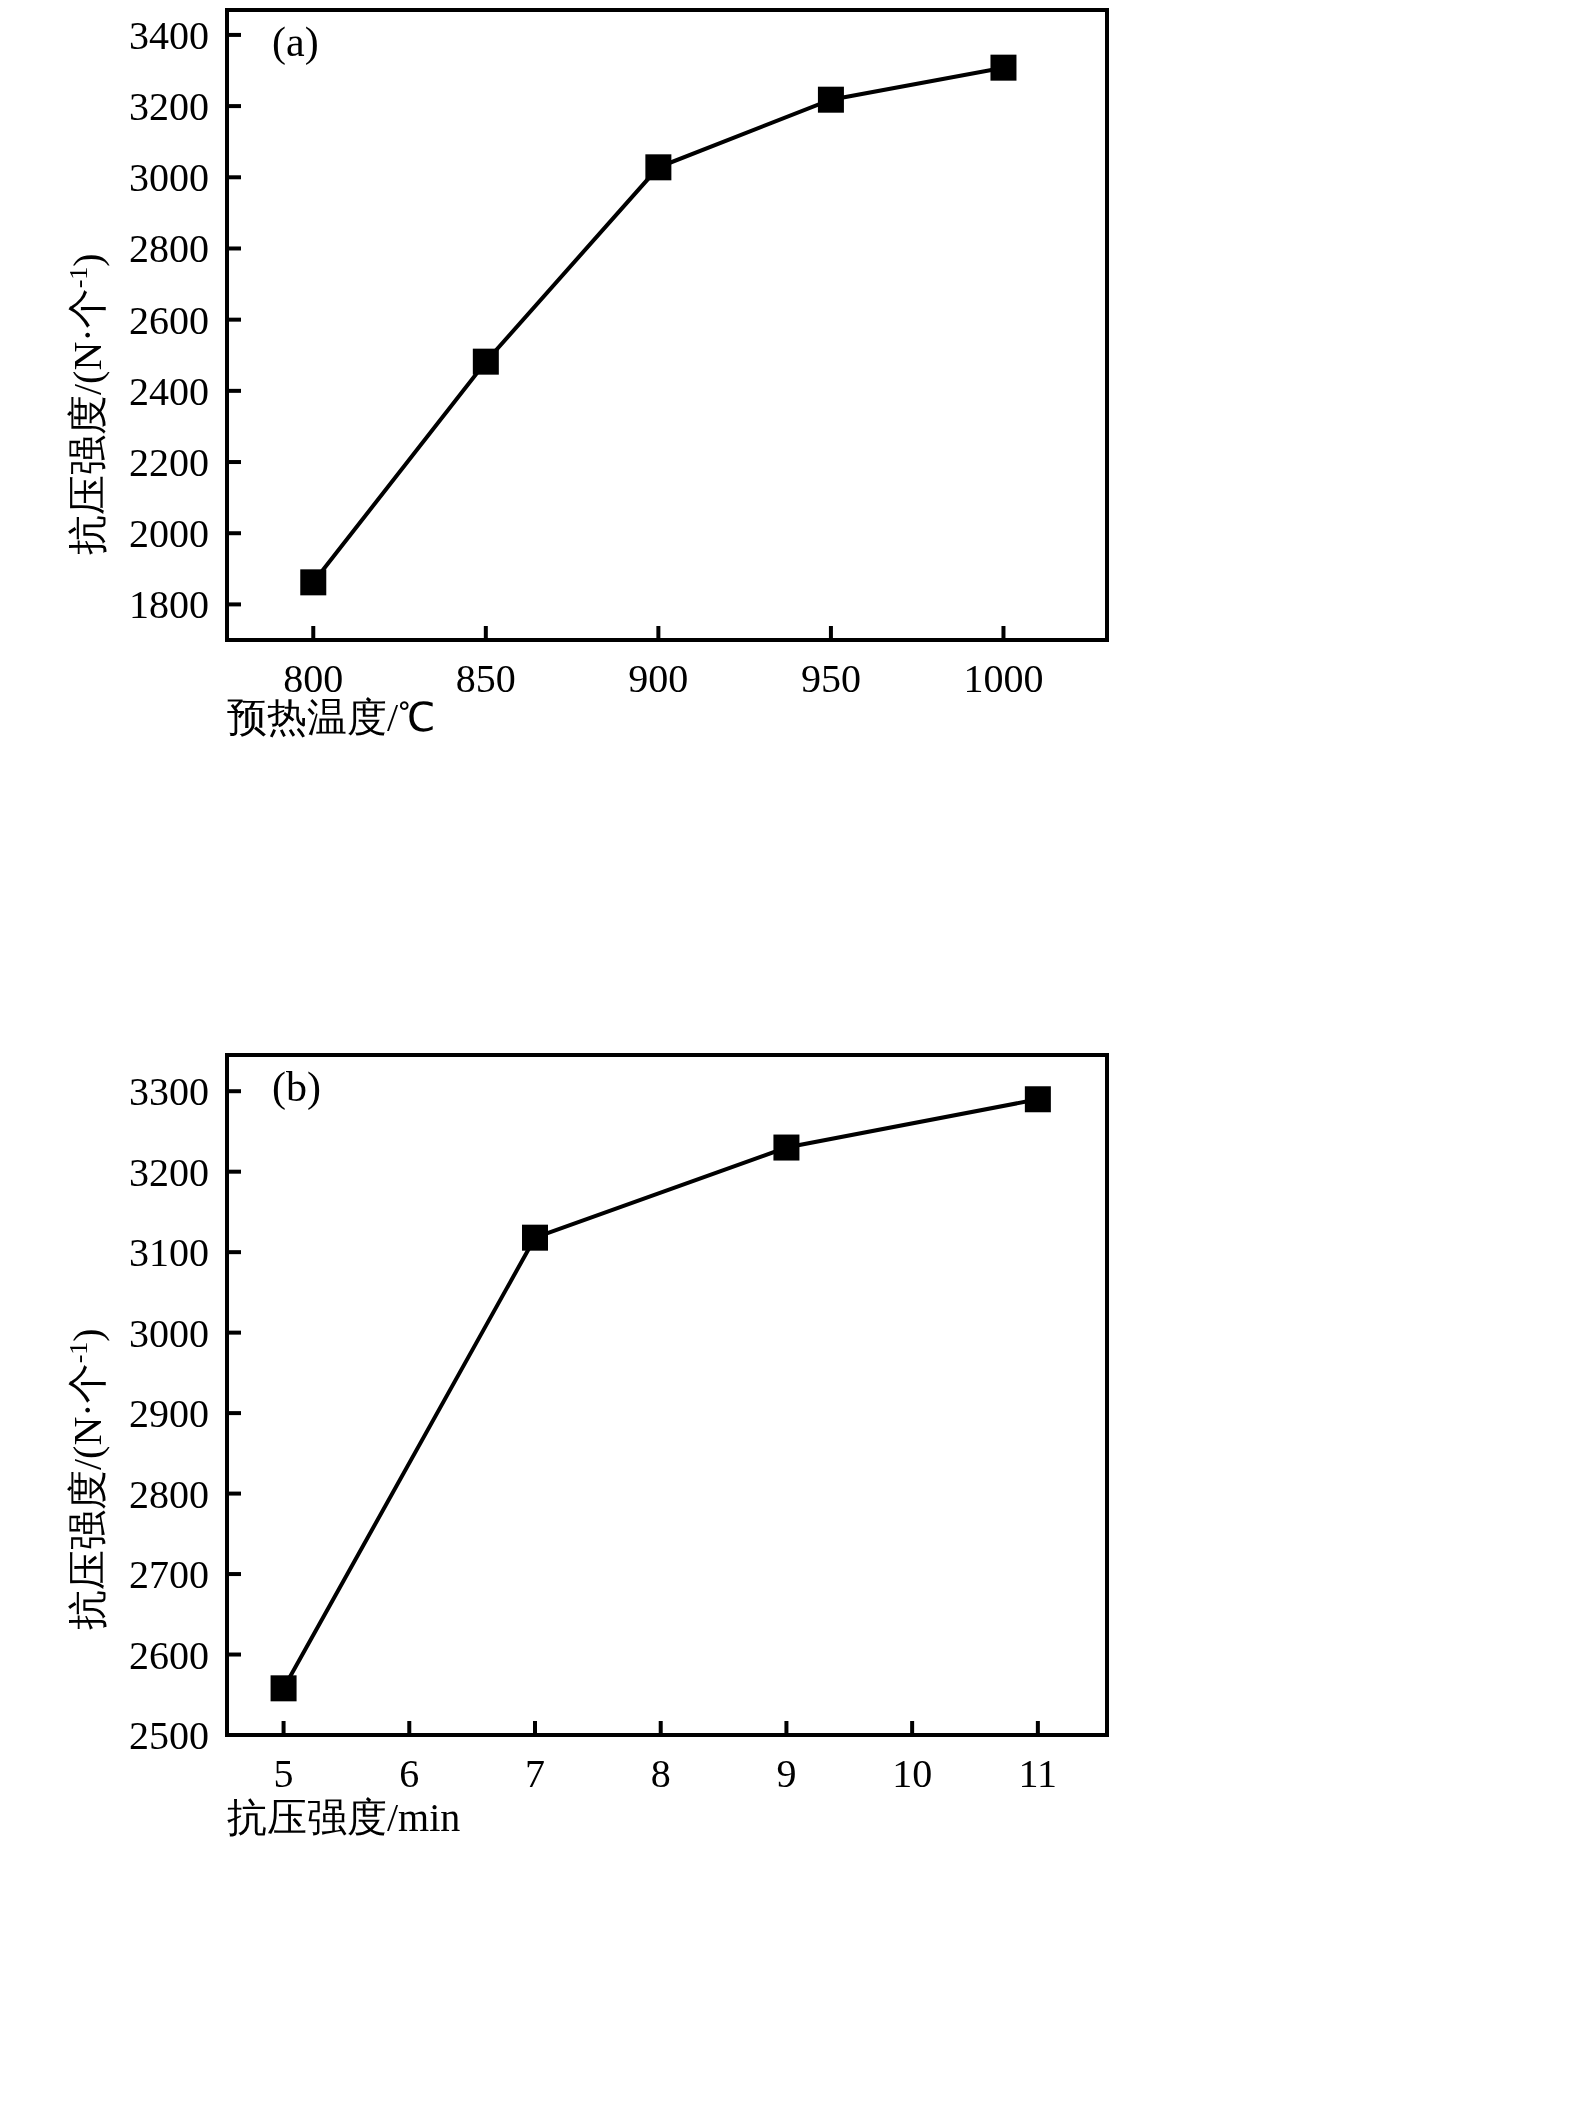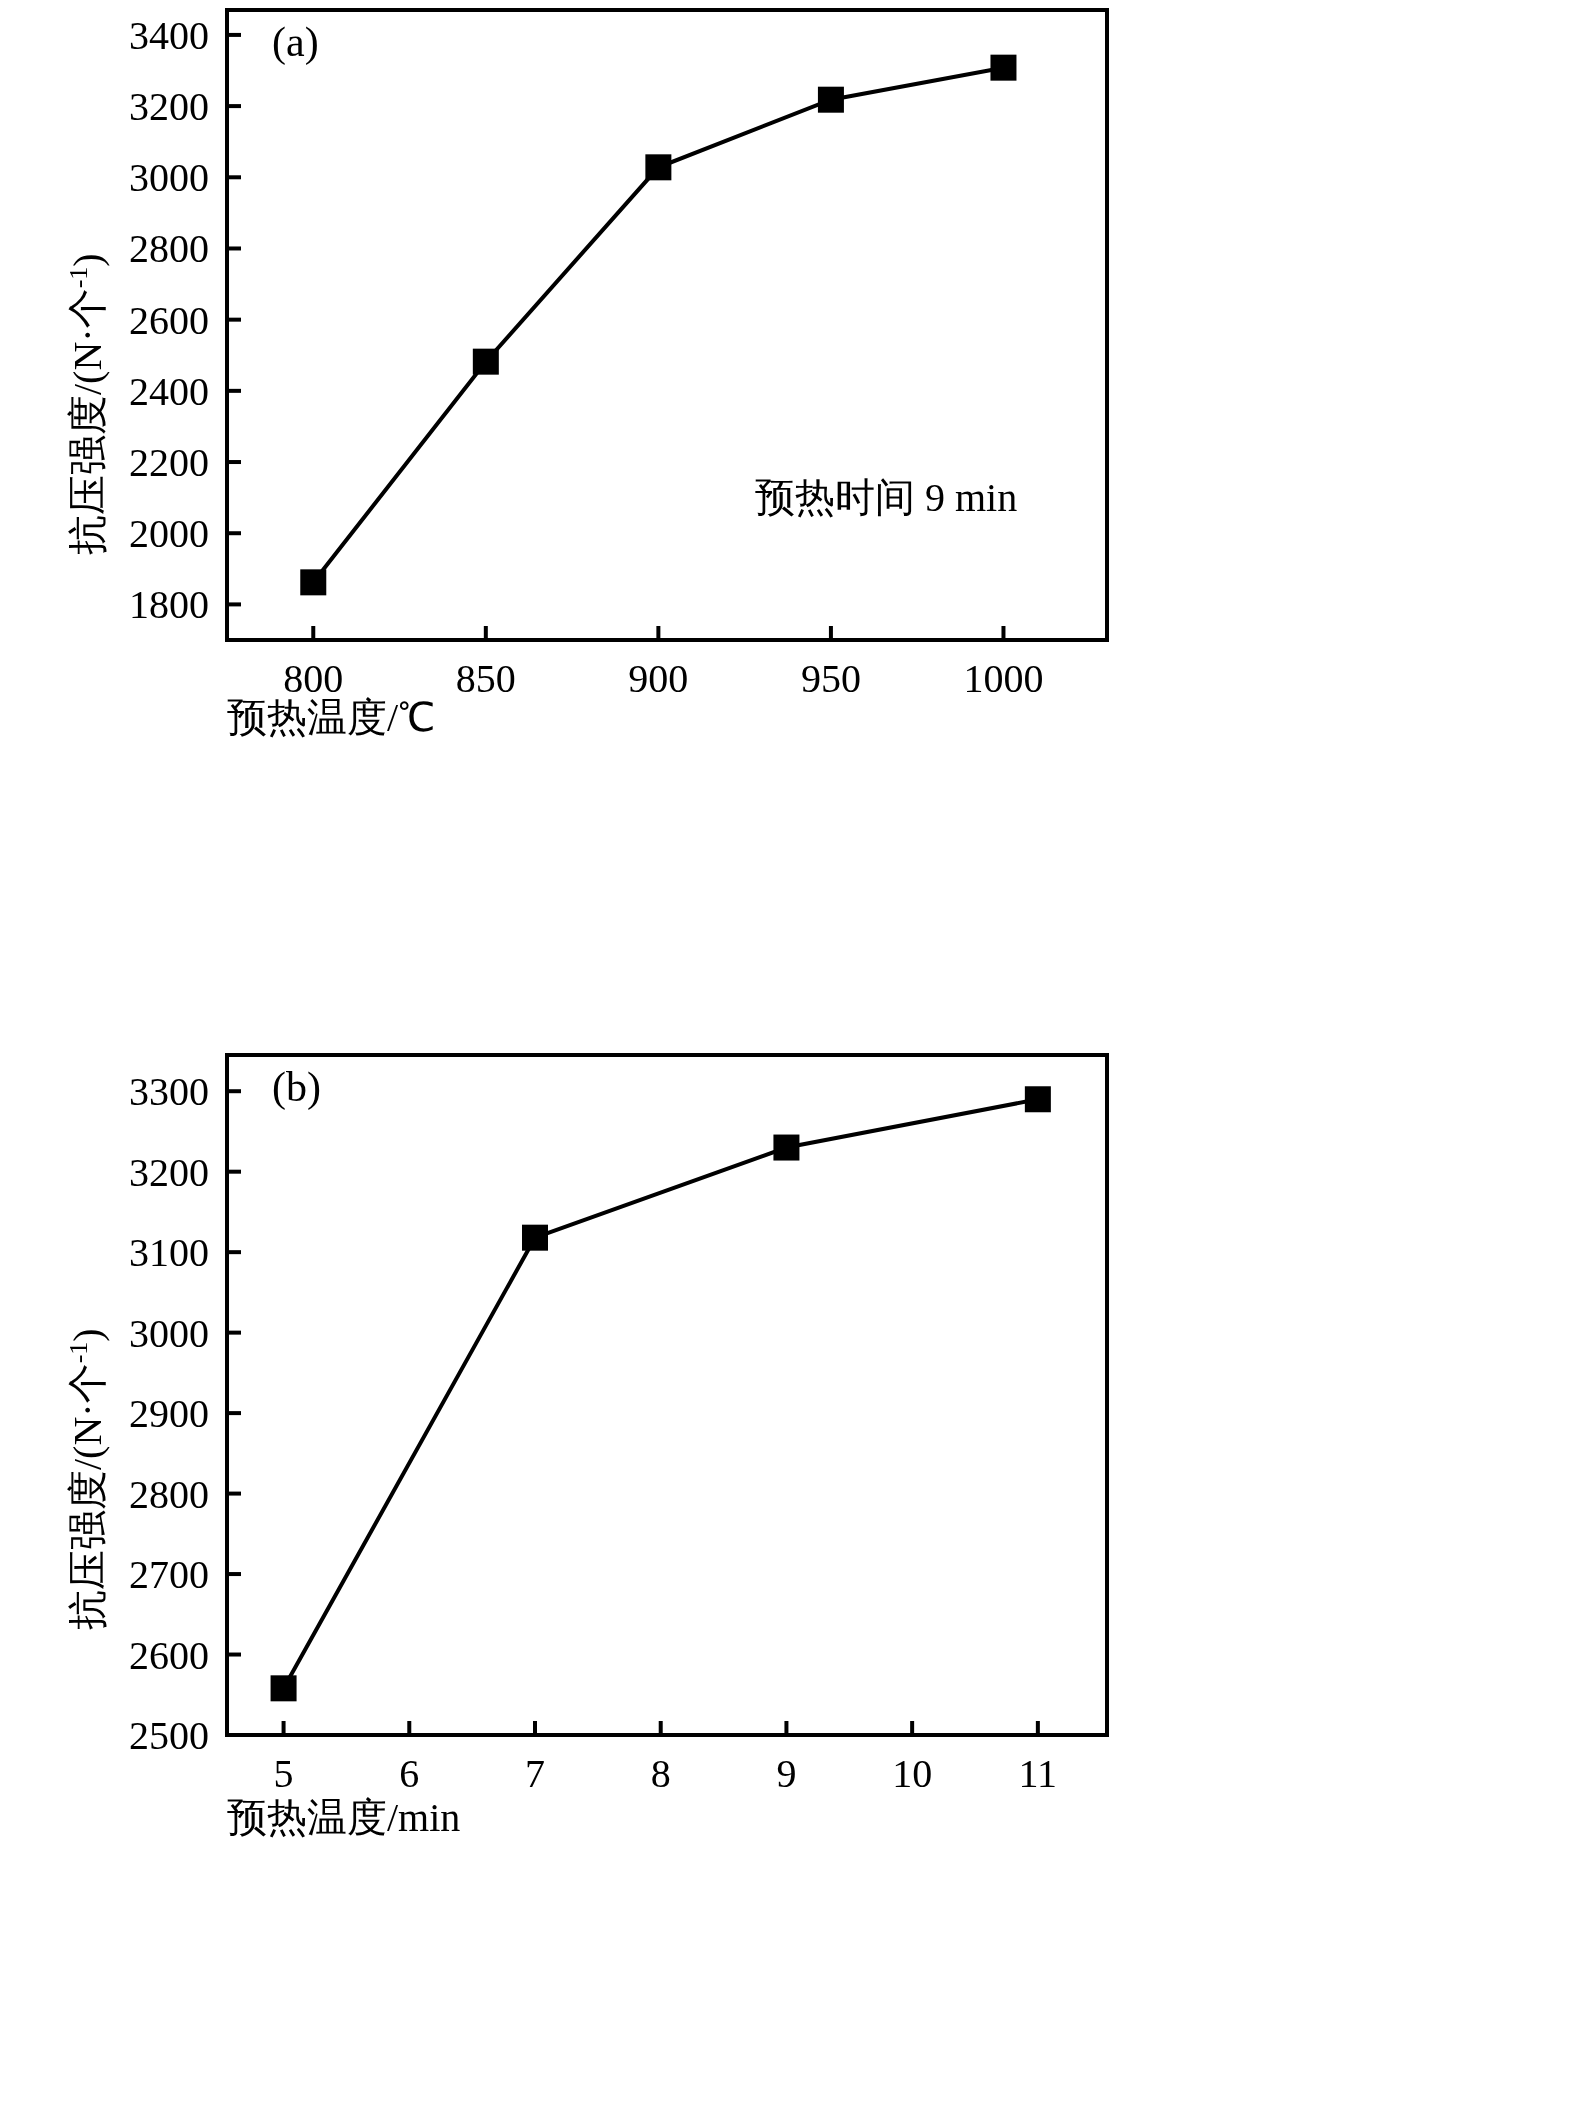--- a/index.html
+++ b/index.html
@@ -129,21 +129,20 @@
             <rect x="300.27450980392155" y="569.3389830508474" width="26" height="26" fill="#000"></rect>
             <rect x="472.8235294117647" y="348.66101694915255" width="26" height="26" fill="#000"></rect>
             <rect x="645.3725490196078" y="154.32203389830505" width="26" height="26" fill="#000"></rect>
             <rect x="817.9215686274509" y="86.69491525423723" width="26" height="26" fill="#000"></rect>
             <rect x="990.4705882352941" y="54.661016949152554" width="26" height="26" fill="#000"></rect>
           </g>
       </svg>
 
       <div class="panel-tag" style="left:272px; top:18px;">(a)</div>
 
-      <div class="annotation" style="left:755px; top:470px;">预热时间 9 min</div>
 
       <div class="ylabel" id="ylabel-a" style="left:60px; top:555px;">
         <span>抗压强度/(N·个</span><sup class="sup">-1</sup><span>)</span>
       </div>
 
       <div class="xlabel" style="left:227px; top:690px; width:880px;">预热温度/℃</div>
     </div>
   </div>
 
   <div class="panel" id="panel-b">
@@ -195,17 +194,17 @@
           </g>
       </svg>
 
       <div class="panel-tag" style="left:272px; top:18px;">(b)</div>
 
 
       <div class="ylabel" id="ylabel-b" style="left:60px; top:585px;">
         <span>抗压强度/(N·个</span><sup class="sup">-1</sup><span>)</span>
       </div>
 
-      <div class="xlabel" style="left:227px; top:745px; width:880px;">预热温度/min</div>
+      <div class="xlabel" style="left:227px; top:745px; width:880px;">抗压强度/min</div>
     </div>
   </div>
 
 </div>
 
 </body></html>

